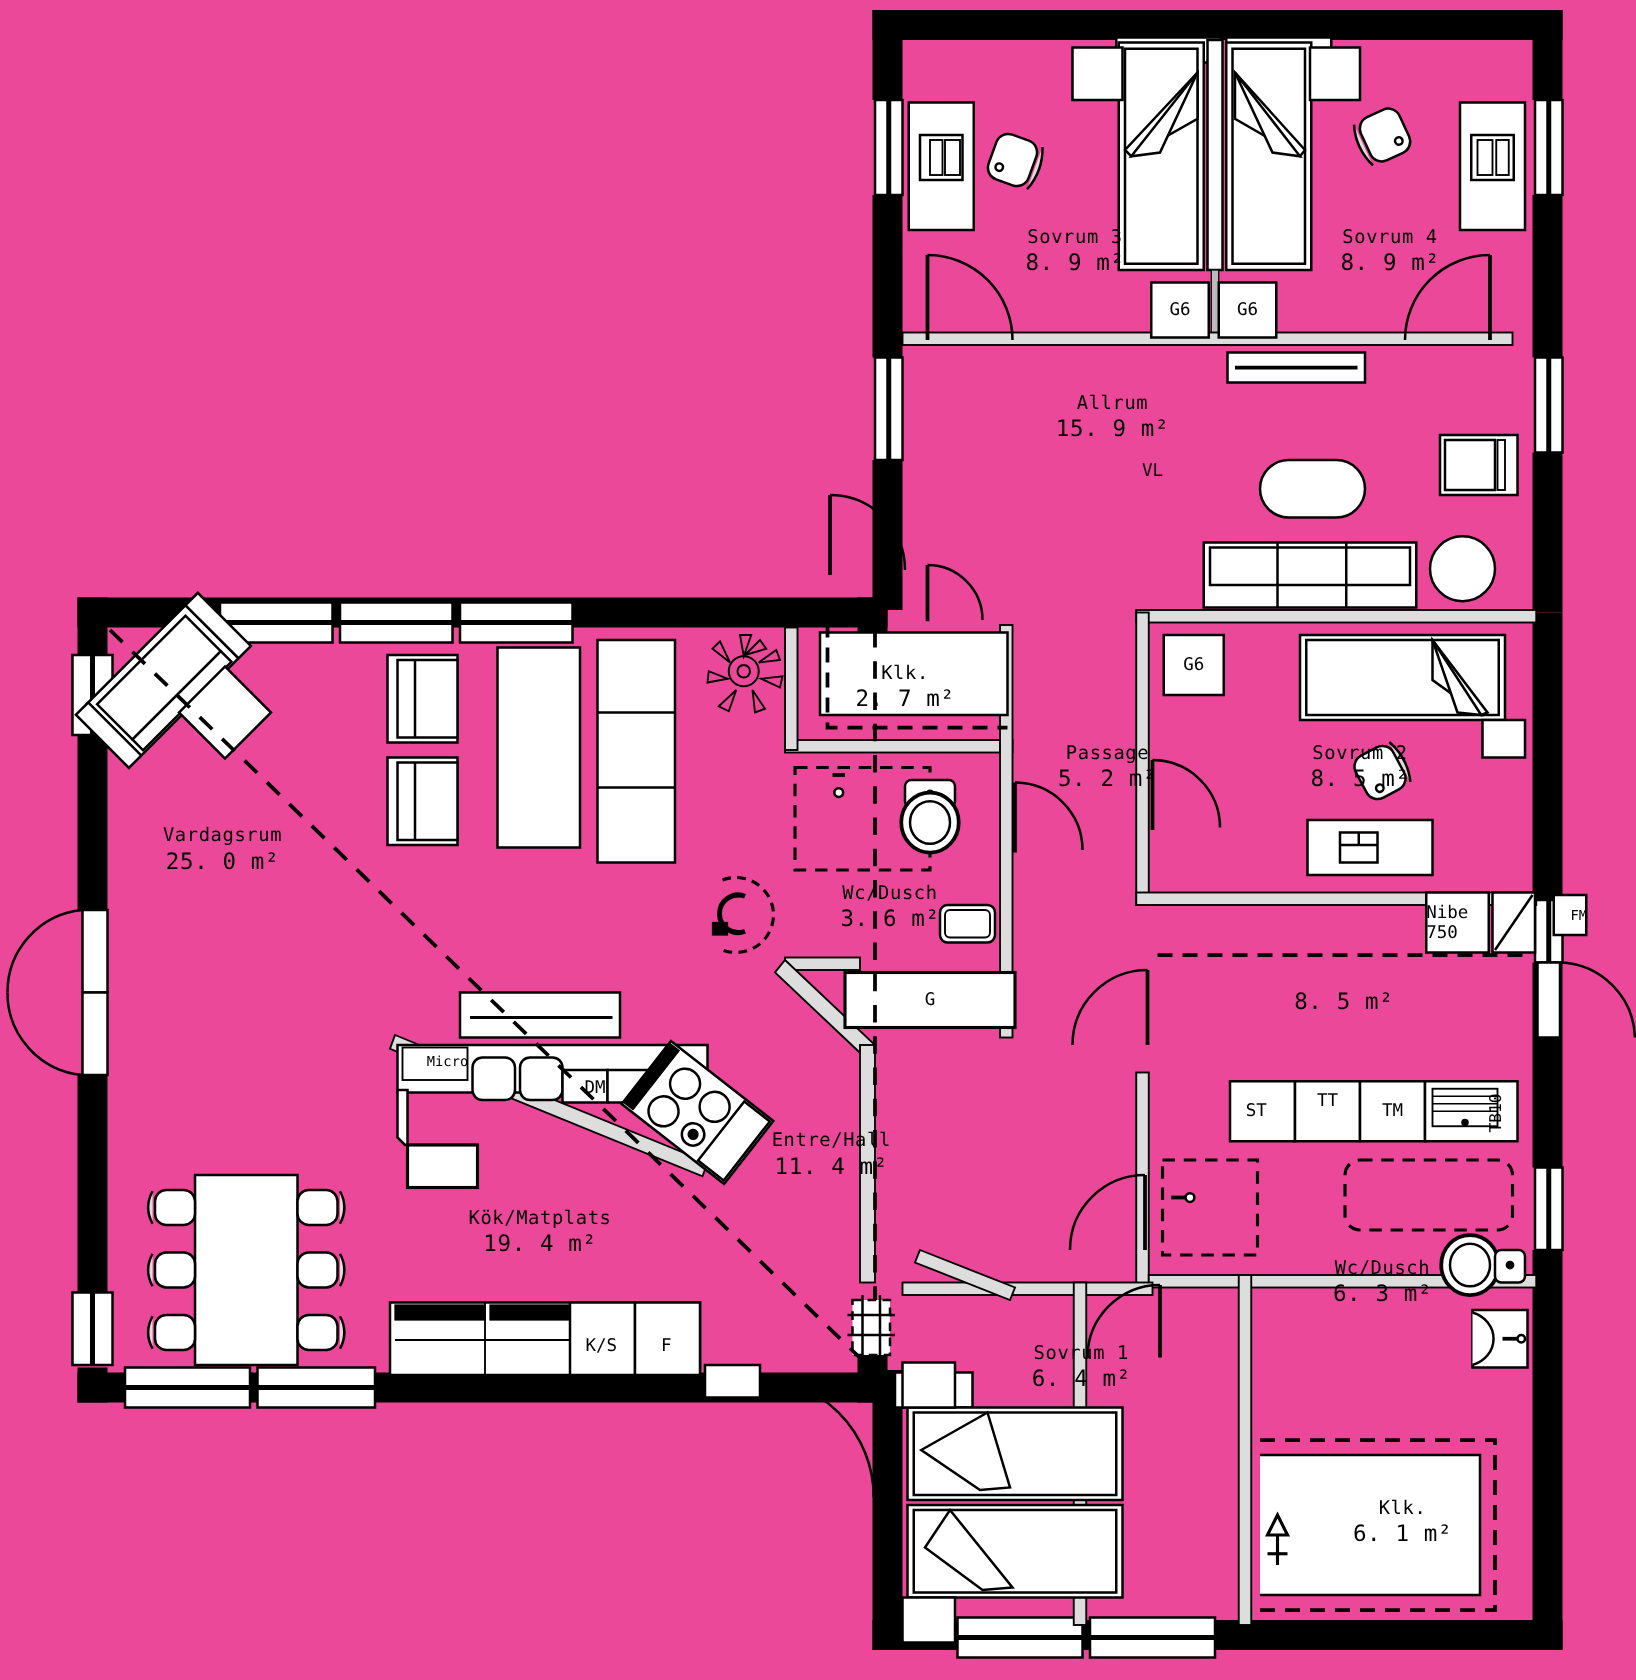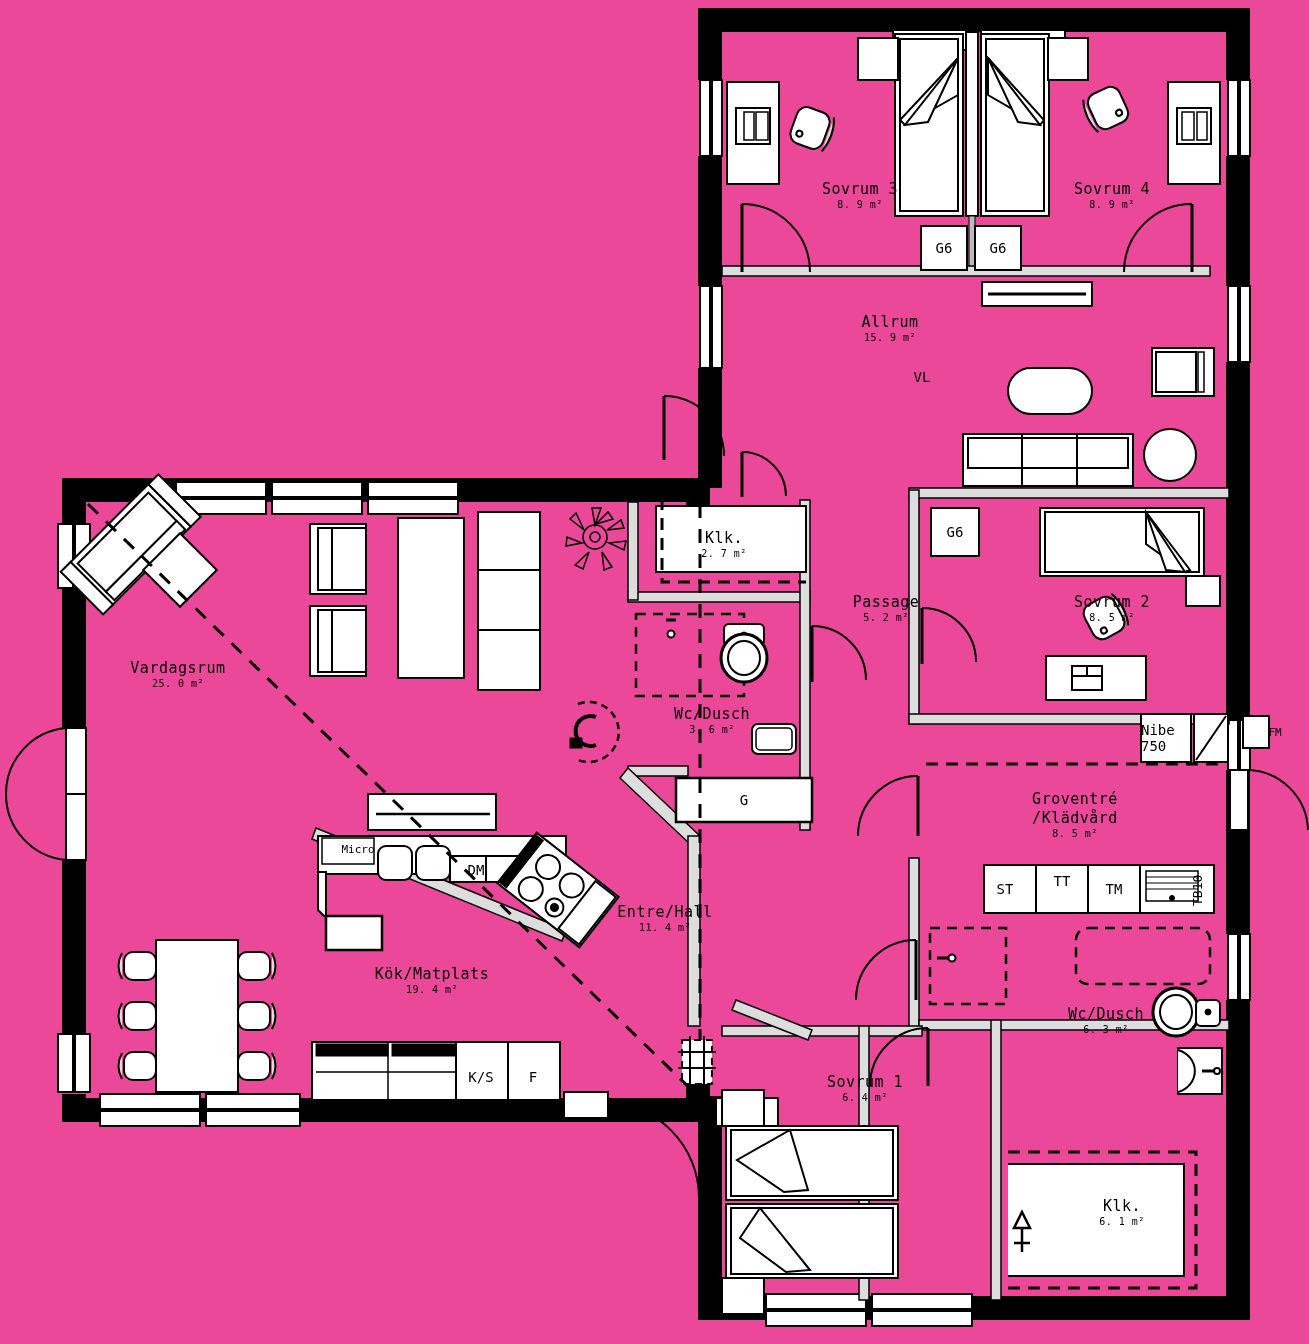--- a/index.html
+++ b/index.html
@@ -3,21 +3,21 @@
 <meta charset="utf-8">
 <style>
   html,body{margin:0;padding:0;background:#ffffff;}
   body{font-family:"DejaVu Sans Mono","Liberation Mono",monospace;}
   #stage{position:relative;width:1309px;height:1344px;background:#ec4899;overflow:hidden;}
   svg{position:absolute;left:0;top:0;}
   .lbl{position:absolute;text-align:center;color:#000;line-height:1.28;
        font-family:"DejaVu Sans Mono","Liberation Mono",monospace;
        letter-spacing:.5px;white-space:pre;pointer-events:none;}
   .rm{font-size:15px;}
-  .rm .a{font-size:10px;}
+  .rm .a{font-size:18px;}
   .tag{position:absolute;display:flex;align-items:center;justify-content:center;
        font-size:14px;color:#000;
        font-family:"DejaVu Sans Mono","Liberation Mono",monospace;}
   .tag.sm{font-size:11px;}
   .tag.vert{writing-mode:vertical-rl;transform:rotate(180deg);font-size:13px;}
 </style>
 </head>
 <body>
 
 <div id="stage">
@@ -413,40 +413,39 @@
   <g>
     <path d="M926,764 L1226,764" stroke="#000" stroke-width="3" stroke-dasharray="12 8" fill="none"></path>
   </g>
 </svg>
 
 <div id="labels">
       <div class="lbl rm" style="left: 760px; top: 180px; width: 200px;"><div>Sovrum 3</div><div class="a">8. 9 m²</div></div>
       <div class="lbl rm" style="left: 1012px; top: 180px; width: 200px;"><div>Sovrum 4</div><div class="a">8. 9 m²</div></div>
       <div class="lbl rm" style="left: 790px; top: 313px; width: 200px;"><div>Allrum</div><div class="a">15. 9 m²</div></div>
       <div class="lbl rm" style="left: 786px; top: 593px; width: 200px;"><div>Passage</div><div class="a">5. 2 m²</div></div>
-      <div class="lbl rm" style="left: 1012px; top: 593px; width: 200px;"><div>Sovrum 2</div><div class="a">8. 5 m²</div></div>
+      <div class="lbl rm" style="left: 988px; top: 593px; width: 200px;"><div>Sovrum 2</div><div class="a">8. 5 m²</div></div>
       <div class="lbl rm" style="left: 644px; top: 529px; width: 160px;"><div>Klk.</div><div class="a">2. 7 m²</div></div>
       <div class="lbl rm" style="left: 612px; top: 705px; width: 200px;"><div>Wc/Dusch</div><div class="a">3. 6 m²</div></div>
-      <div class="lbl rm" style="left: 975px; top: 790px; width: 200px;"><div>Groventré
-/Klädvård</div><div class="a">8. 5 m²</div></div>
+      <div class="lbl rm" style="left: 975px; top: 790px; width: 200px;"><div class="a">8. 5 m²</div></div>
       <div class="lbl rm" style="left: 1006px; top: 1005px; width: 200px;"><div>Wc/Dusch</div><div class="a">6. 3 m²</div></div>
       <div class="lbl rm" style="left: 78px; top: 659px; width: 200px;"><div>Vardagsrum</div><div class="a">25. 0 m²</div></div>
       <div class="lbl rm" style="left: 332px; top: 965px; width: 200px;"><div>Kök/Matplats</div><div class="a">19. 4 m²</div></div>
       <div class="lbl rm" style="left: 565px; top: 903px; width: 200px;"><div>Entre/Hall</div><div class="a">11. 4 m²</div></div>
       <div class="lbl rm" style="left: 765px; top: 1073px; width: 200px;"><div>Sovrum 1</div><div class="a">6. 4 m²</div></div>
       <div class="lbl rm" style="left: 1022px; top: 1197px; width: 200px;"><div>Klk.</div><div class="a">6. 1 m²</div></div>
     </div>
 <div id="tags">
       <div class="tag" style="left: 921px; top: 226px; width: 46px; height: 44px;">G6</div>
       <div class="tag" style="left: 975px; top: 226px; width: 46px; height: 44px;">G6</div>
       <div class="tag" style="left: 872px; top: 353px; width: 100px; height: 47px;">VL</div>
       <div class="tag" style="left: 931px; top: 508px; width: 48px; height: 48px;">G6</div>
       <div class="tag" style="left: 1141px; top: 714px; width: 50px; height: 48px;">Nibe
 750</div>
-      <div class="tag sm" style="left: 1243px; top: 716px; width: 40px; height: 32px; padding-left: 12px;">FM</div>
+      <div class="tag sm" style="left: 1243px; top: 716px; width: 40px; height: 32px;">FM</div>
       <div class="tag" style="left: 979px; top: 865px; width: 52px; height: 48px;">ST</div>
       <div class="tag" style="left: 1036px; top: 865px; width: 52px; height: 32px;">TT</div>
       <div class="tag" style="left: 1088px; top: 865px; width: 52px; height: 48px;">TM</div>
       <div class="tag vert" style="left: 1186px; top: 862px; width: 22px; height: 56px;">TB10</div>
       <div class="tag" style="left: 676px; top: 778px; width: 136px; height: 44px;">G</div>
       <div class="tag sm" style="left: 332px; top: 836px; width: 52px; height: 26px;">Micro</div>
       <div class="tag" style="left: 450px; top: 857px; width: 52px; height: 26px;">DM</div>
       <div class="tag" style="left: 456px; top: 1055px; width: 50px; height: 44px;">K/S</div>
       <div class="tag" style="left: 508px; top: 1055px; width: 50px; height: 44px;">F</div>
     </div>

